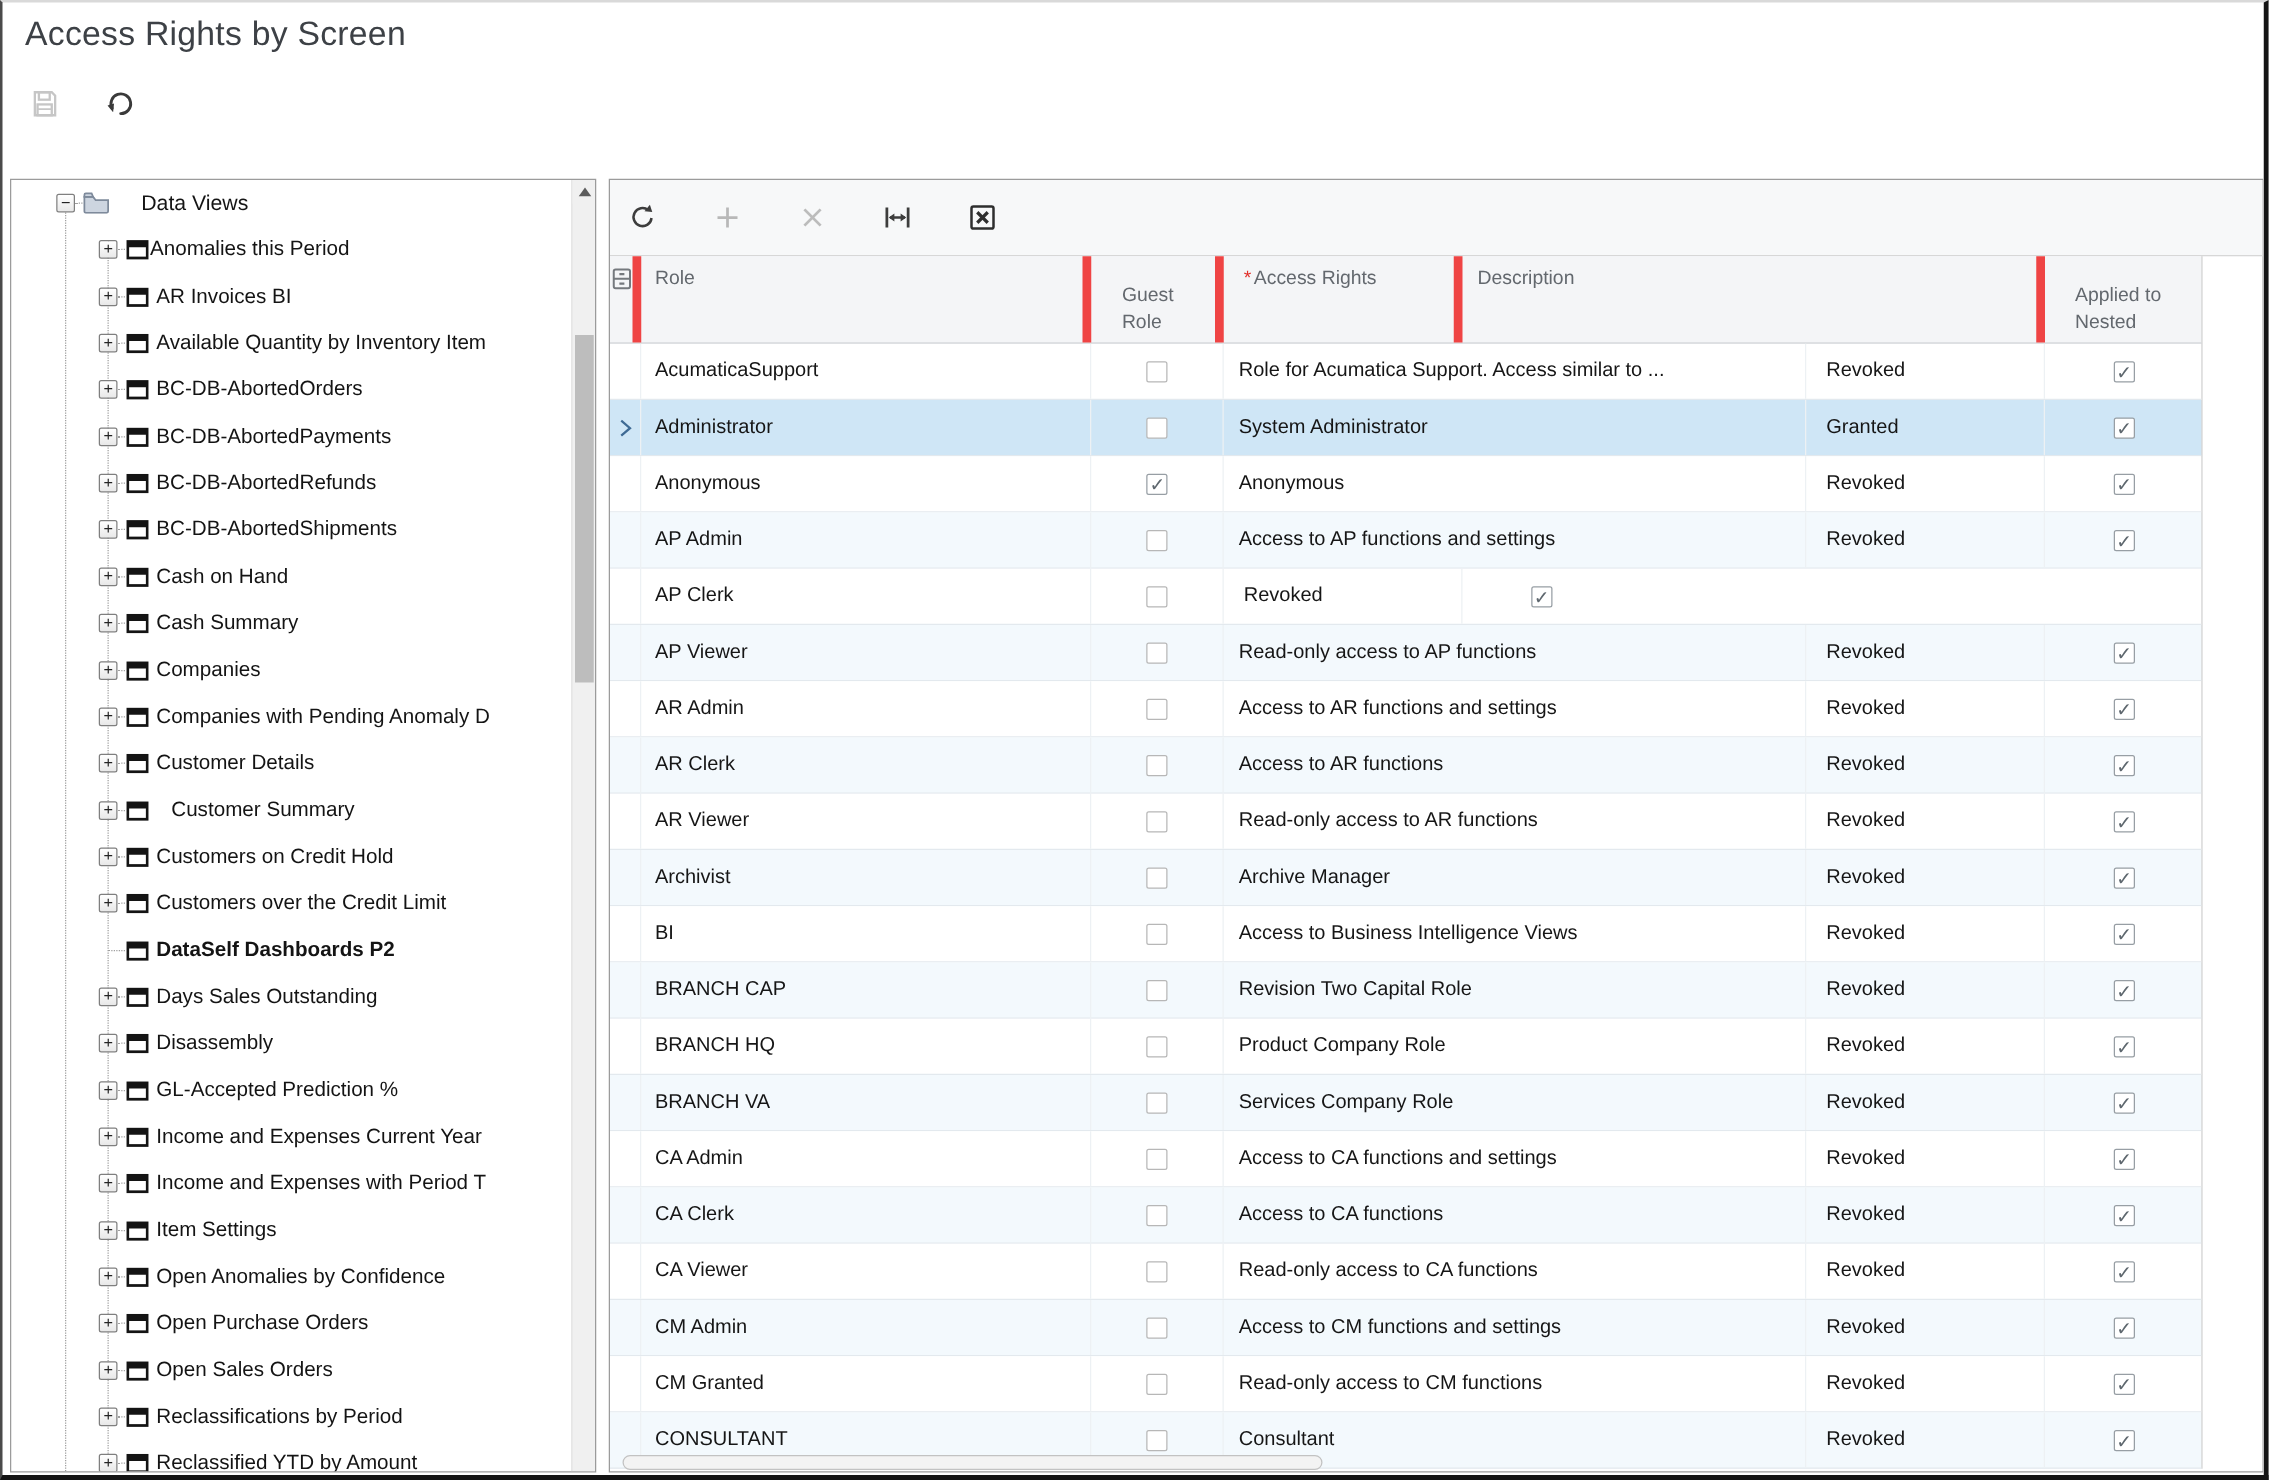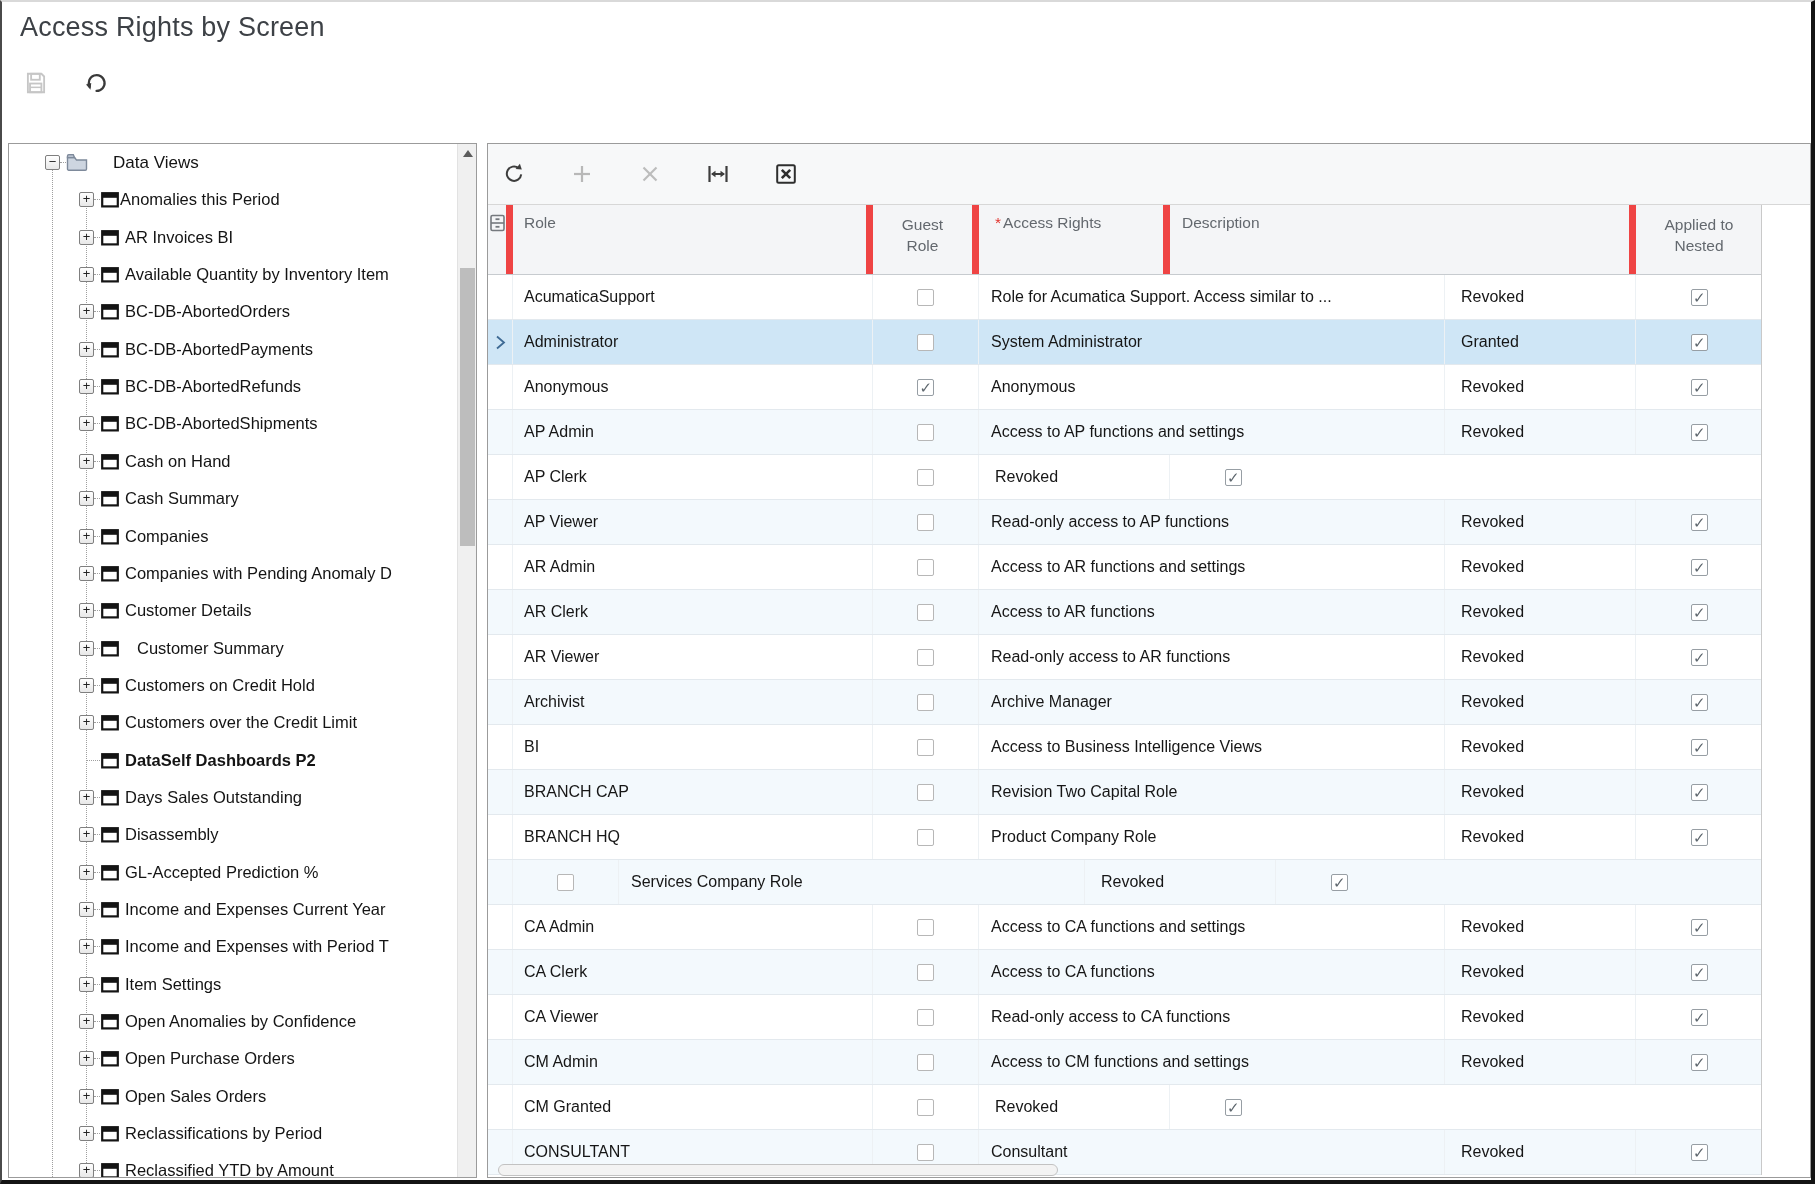--- a/index.html
+++ b/index.html
@@ -67,21 +67,21 @@
   .ghead .c:last-child { border-right:0; }
 
   .c { flex:none; overflow:hidden; }
   .c-hdr { width:25px; }
   .c-role { width:360px; padding-left:11px; }
   .c-guest { width:106px; text-align:center; }
   .c-desc { width:466px; padding-left:12px; }
   .c-rights { width:191px; padding-left:16px; }
   .c-applied { width:126px; text-align:center; }
 
-  .hdr-center { display:block; margin:0 auto; text-align:center; line-height:21px; }
+  .hdr-center { display:block; margin:12px auto; text-align:left; line-height:21px; }
   .w-guest { width:50px; } .w-applied { width:78px; }
   .req { color:#e2312b; margin-right:2px; }
 
   .grows {}
   .grow { display:flex; height:45px; border-bottom:1px solid #e3e9ee; background:#fff; align-items:center; font-size:16px; color:#161616; cursor:pointer; }
   .grow:nth-child(even) { background:#f3f9fd; }
   .grow.sel { background:#cfe6f6; }
   .grow .c { height:100%; display:flex; align-items:center; border-right:1px solid #edf1f4; }
   .grow .c:last-child { border-right:0; }
   .grow .c-guest, .grow .c-applied { justify-content:center; }
@@ -684,20 +684,21 @@
               <span class="cb"></span>
             </div>
     <div class="c c-desc">Product Company Role</div>
     <div class="c c-rights">Revoked</div>
     <div class="c c-applied">
               <span class="cb checked"></span>
             </div>
   </div>
           <div class="grow">
     <div class="c c-hdr"></div>
+    <div class="c c-role">BRANCH VA</div>
     <div class="c c-guest">
               <span class="cb"></span>
             </div>
     <div class="c c-desc">Services Company Role</div>
     <div class="c c-rights">Revoked</div>
     <div class="c c-applied">
               <span class="cb checked"></span>
             </div>
   </div>
           <div class="grow">
@@ -747,20 +748,21 @@
     <div class="c c-applied">
               <span class="cb checked"></span>
             </div>
   </div>
           <div class="grow">
     <div class="c c-hdr"></div>
     <div class="c c-role">CM Granted</div>
     <div class="c c-guest">
               <span class="cb"></span>
             </div>
+    <div class="c c-desc">Read-only access to CM functions</div>
     <div class="c c-rights">Revoked</div>
     <div class="c c-applied">
               <span class="cb checked"></span>
             </div>
   </div>
           <div class="grow">
     <div class="c c-hdr"></div>
     <div class="c c-role">CONSULTANT</div>
     <div class="c c-guest">
               <span class="cb"></span>

